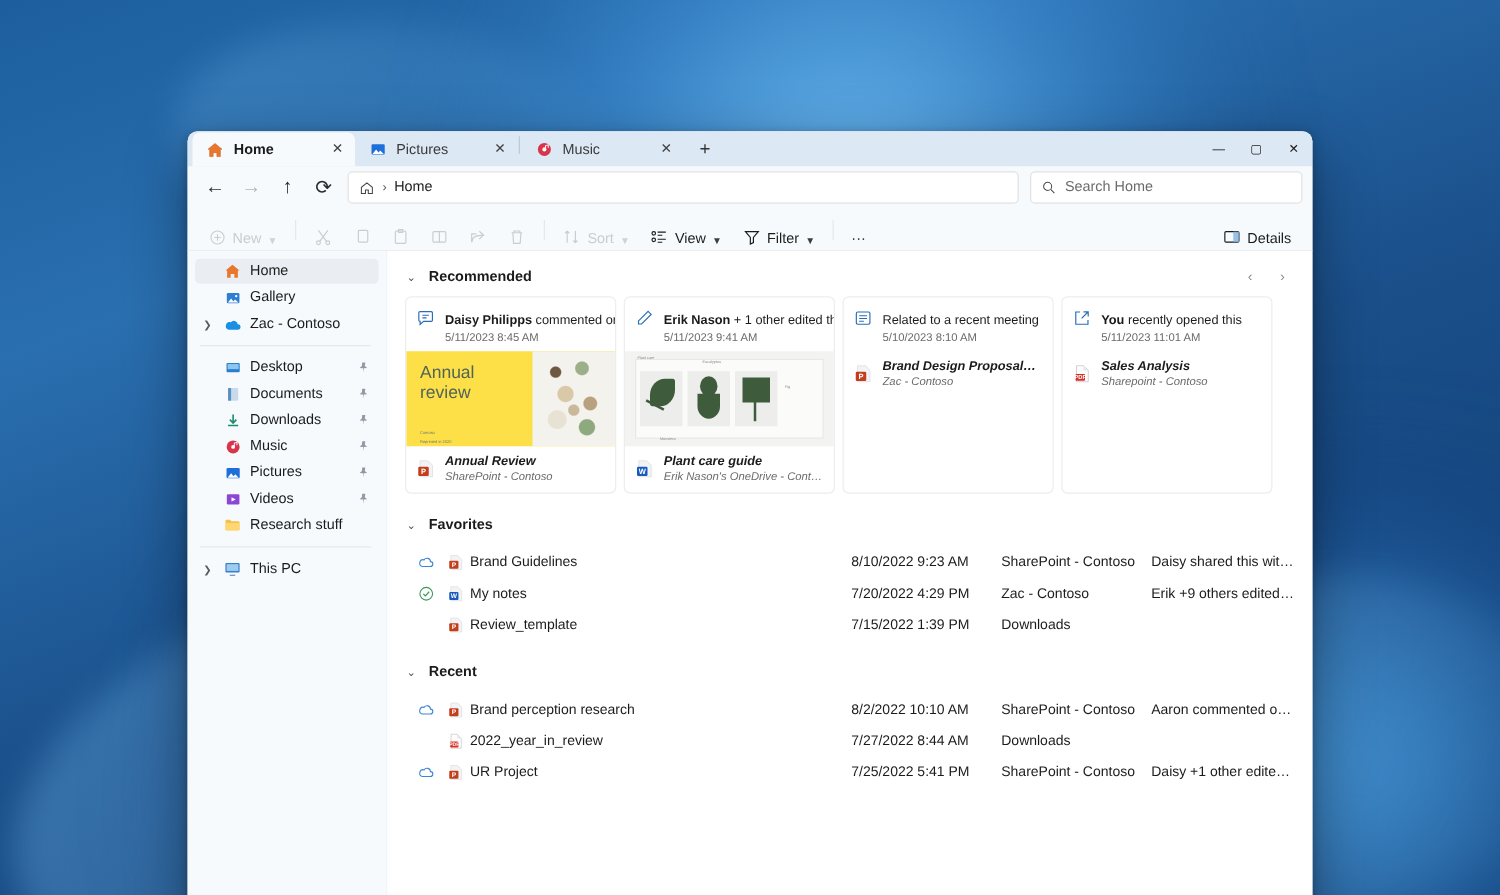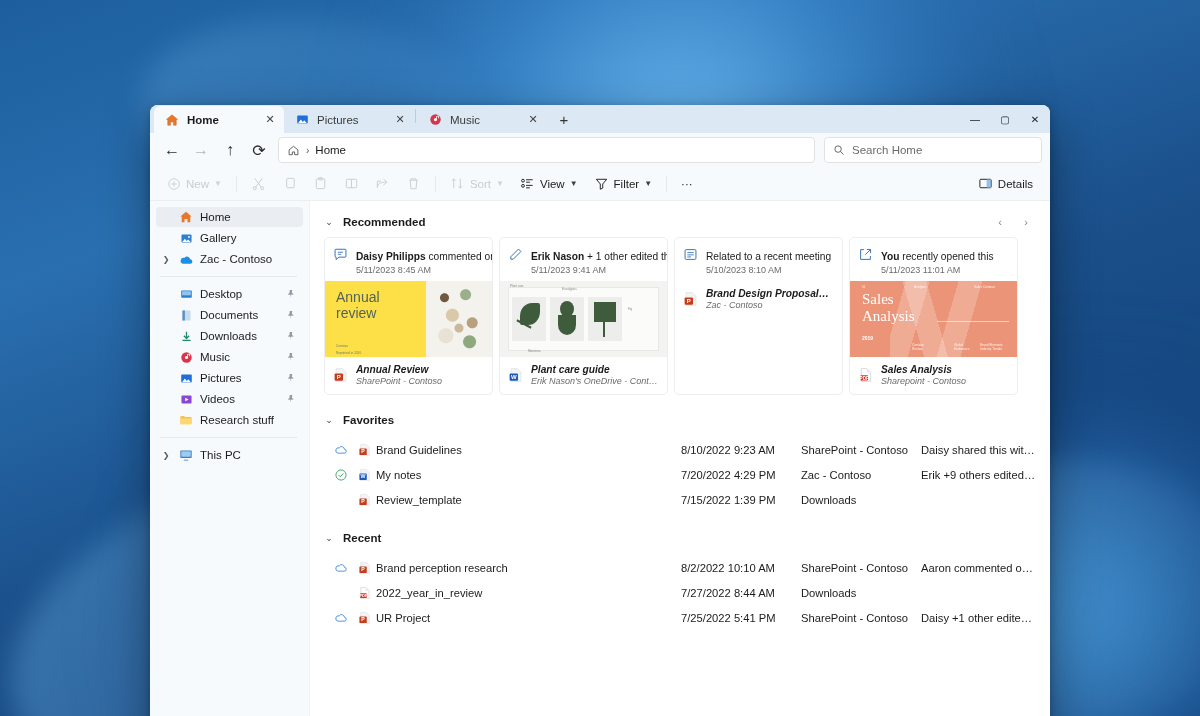--- a/index.html
+++ b/index.html
@@ -103,21 +103,21 @@
     font-size: 11.5px; color: #6b6b6b;
   }
 
   
   .cmdbar {
     height: 34px; background: #f7fafd; display: flex; align-items: center;
     padding: 0 10px; gap: 2px; flex: 0 0 auto;
     border-bottom: 1px solid #ebeef1;
   }
   .cmd {
-    height: 26px; border-radius: 4px; display: flex; align-items: center;
+    height: 26px; border-radius: 4px; display: flex; align-items: flex-end;
     gap: 5px; padding: 0 7px; font-size: 11.5px; color: #c9ccd0;
   }
   .cmd.enabled { color: #1b1b1b; }
   .cmd-ico { display: flex; align-items: center; justify-content: center; }
   .cmd-div { width: 1px; height: 16px; background: #e6e9ec; margin: 0 5px; }
   .cmd-spacer { flex: 1 1 auto; }
   .chev { font-size: 8px; opacity: .85; }
 
   
   .body { flex: 1 1 auto; display: flex; min-height: 0; }
@@ -762,32 +762,20 @@
               <svg width="15" height="15" viewBox="0 0 16 16">
                   <path d="M6.4 2.8H2.8v10.4h10.4V9.6" fill="none" stroke="#2a6db5" stroke-width="1"></path>
                   <path d="M9.4 2.6h4v4M13.2 2.8 7.8 8.2" fill="none" stroke="#2a6db5" stroke-width="1"></path>
                 </svg>
             </span>
             <span class="card-head-txt">
               <span class="card-title"><b>You</b><span> recently opened this</span></span>
               <span class="card-date" style="display:block;">5/11/2023 11:01 AM</span>
             </span>
           </div>
-          <div class="thumb tb-sales">
-            <div class="va"></div>
-            <div class="hline"></div>
-            <div class="tiny" style="left:12px; top:4px;">01</div>
-            <div class="tiny" style="left:64px; top:4px;">Analysis</div>
-            <div class="tiny" style="left:124px; top:4px;">Sales Contoso</div>
-            <div class="tiny" style="left:62px; top:62px;">Contoso<br>Review</div>
-            <div class="tiny" style="left:104px; top:62px;">Global<br>Endeavors</div>
-            <div class="tiny" style="left:130px; top:62px;">Brand Elements<br>Industry Trends</div>
-            <div class="st">Sales<br>Analysis</div>
-            <div class="yr">2019</div>
-          </div>
           <div class="card-foot">
             <span style="display:flex;">
               <svg width="16" height="16" viewBox="0 0 16 16">
                   <path d="M3.2 1.6h5.6L12.6 5.4v9H3.2z" fill="#fdfdfd" stroke="#c8ccd0" stroke-width=".7"></path>
                   <path d="M8.8 1.6 12.6 5.4H8.8z" fill="#e4e8ec"></path>
                   <rect x="2.4" y="8.2" width="7.6" height="5.4" rx=".8" fill="#d93025"></rect>
                   <text x="6.2" y="12.6" font-size="4.6" font-family="Liberation Sans" fill="#fff" text-anchor="middle" font-weight="bold">PDF</text>
                 </svg>
             </span>
             <span class="foot-txt">

